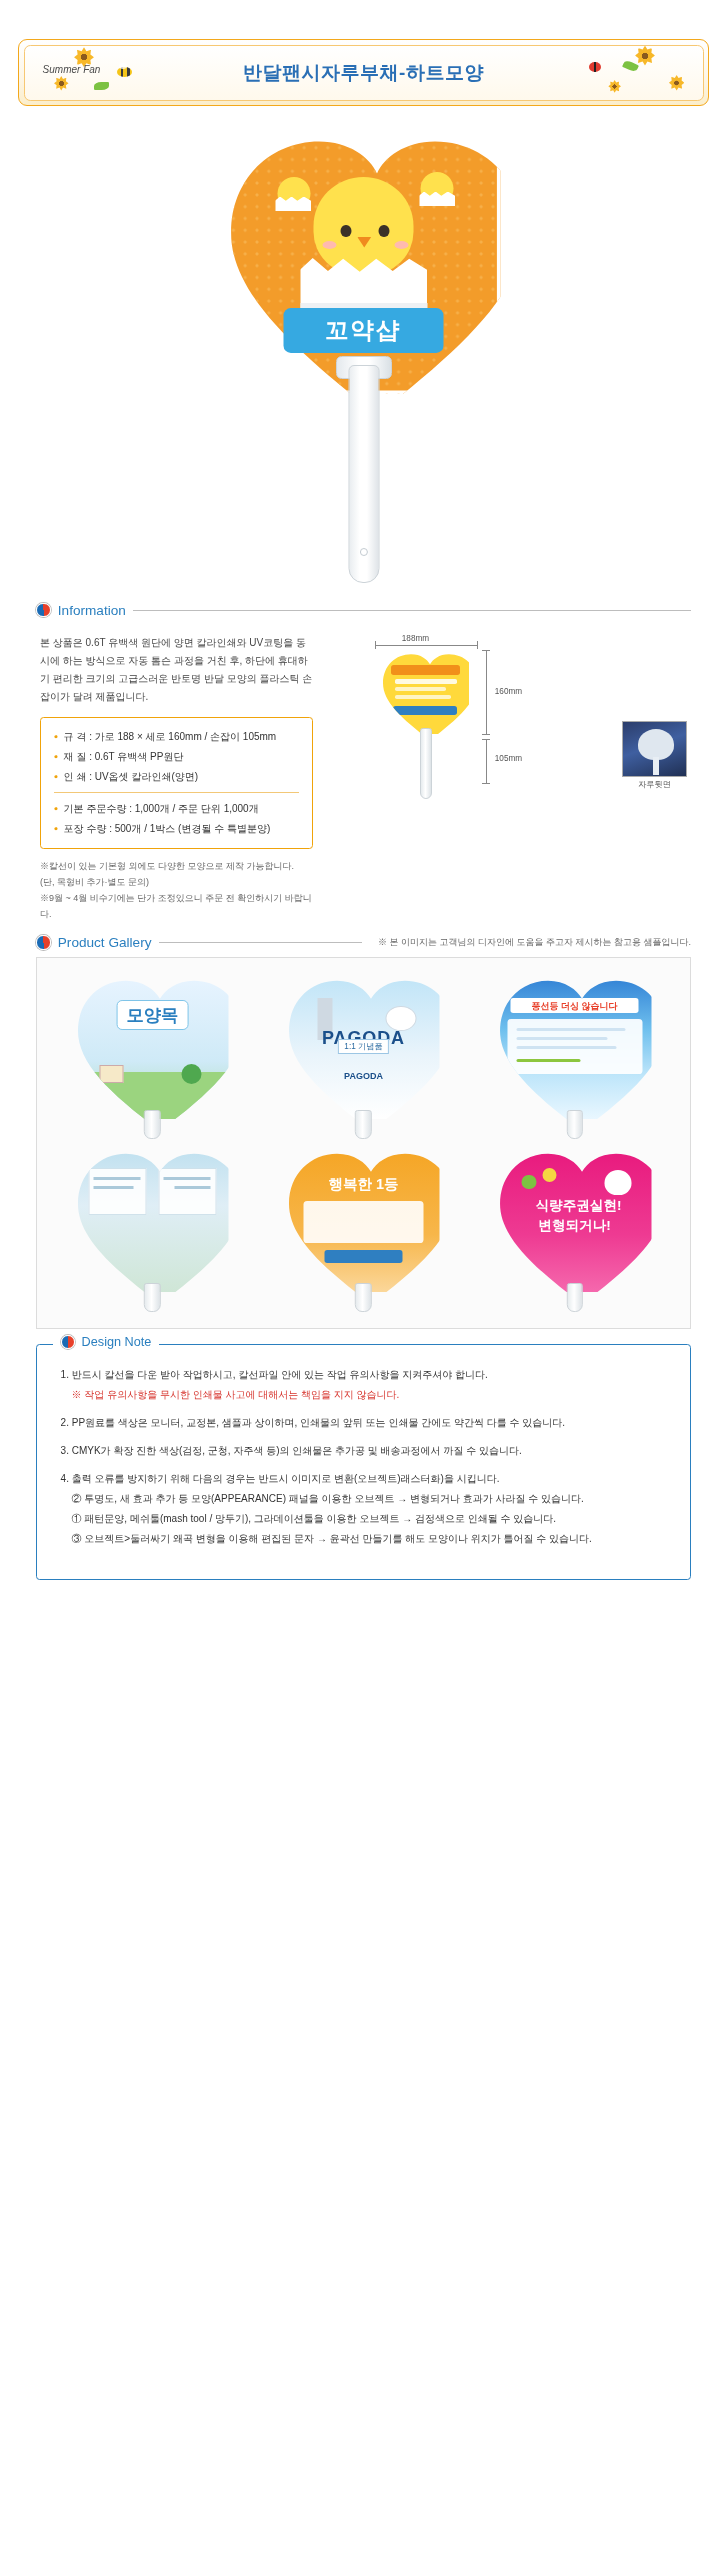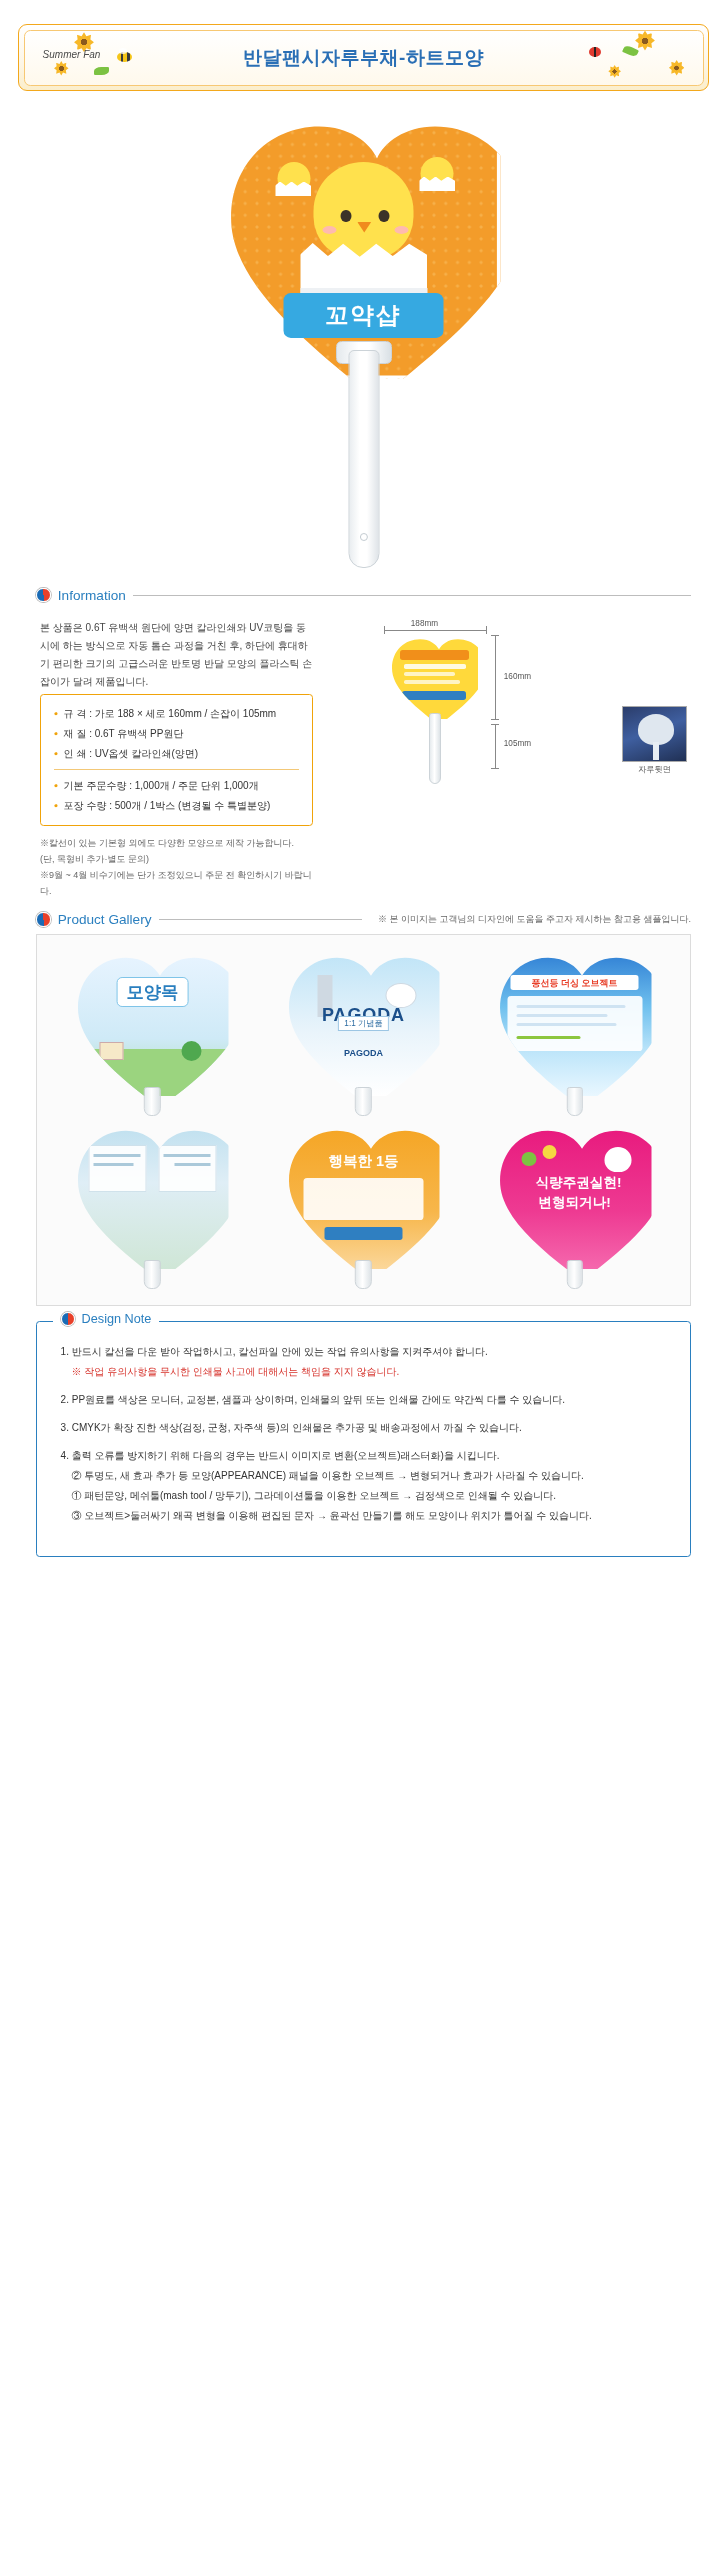--- a/index.html
+++ b/index.html
@@ -6,21 +6,21 @@
   body {
     margin: 0;
     width: 727px;
     background: #ffffff;
     font-family: "Liberation Sans", sans-serif;
     color: #333;
   }
   .page { width: 727px; position: relative; padding-bottom: 36px; }
 
   
-  .banner-wrap { padding: 24px 18px 9px 18px; }
+  .banner-wrap { padding: 39px 18px 9px 18px; }
   .banner {
     position: relative;
     height: 67px;
     border: 1.8px solid #f3a81c;
     border-radius: 9px;
     background: linear-gradient(180deg,#ffffff 0%, #fdf6e6 60%, #fbeecb 100%);
     overflow: hidden;
   }
   .banner-inner {
     position: absolute; inset: 4.5px;
@@ -126,25 +126,25 @@
   .sec-title .bullet{
     width:14.5px;height:14.5px;border-radius:50%;
     background: conic-gradient(#e8402a 0 50%, #1a6bb5 50% 100%);
     border:1.8px solid #fff; box-shadow:0 0 0 0.9px #bbb;
   }
   .sec-title .txt{ color:#2a7fbf; font-size:13.6px; }
   .sec-title .rule{ flex:1; height:0.9px; background:#bdbdbd; }
   .sec-note{ font-size:9px; color:#666; margin-left:9px; }
 
   
-  .info-wrap{ display:flex; gap:18px; padding: 9px 40px 0 40px; }
+  .info-wrap{ display:flex; gap:9px; padding: 9px 40px 0 40px; }
   .info-left{ width: 273px; }
   .info-desc{ font-size:10px; line-height:1.8; color:#444; }
   .spec-box{
-    margin-top:3px; border:0.9px solid #f0a30a; border-radius:3.6px;
+    margin-top:11px; border:0.9px solid #f0a30a; border-radius:3.6px;
     padding:9px 12.7px; font-size:10px; line-height:2; color:#333;
   }
   .spec-box .li::before{ content:"●"; color:#f0a30a; font-size:7.3px; margin-right:5.5px; vertical-align:middle;}
   .spec-div{ height:0.9px; background:#f3c877; margin:5.5px 0; }
   .info-foot{ margin-top:9px; font-size:9px; color:#666; line-height:1.8; }
 
   .info-right{ flex:1; position:relative; height: 191px; }
   .mini-fan{ position:absolute; left:60px; top:16.4px; width:87px; height:84px; }
   .mini-heart{
     position:absolute; left:0; top:0; width:87px; height:84px; background:#ffd93b;
@@ -382,21 +382,21 @@
         <div class="word">PAGODA</div>
         <div class="tag">1:1 기념품</div>
         <div class="cap2">PAGODA</div>
       </div>
       <div class="g-handle"></div>
     </div>
 
     <div class="g-item">
       <div class="g-heart g3">
         <div class="bar"></div>
-        <div class="bartxt">풍선등 더싱 오브젝트</div>
+        <div class="bartxt">풍선등 더싱 않습니다</div>
         <div class="white"></div>
         <div class="ln" style="left:18px;top:53px;width:109px;"></div>
         <div class="ln" style="left:18px;top:62px;width:91px;"></div>
         <div class="ln" style="left:18px;top:71px;width:100px;"></div>
         <div class="ln" style="left:18px;top:84px;width:64px;background:#8cc63f;"></div>
       </div>
       <div class="g-handle"></div>
     </div>
 
     <div class="g-item">

